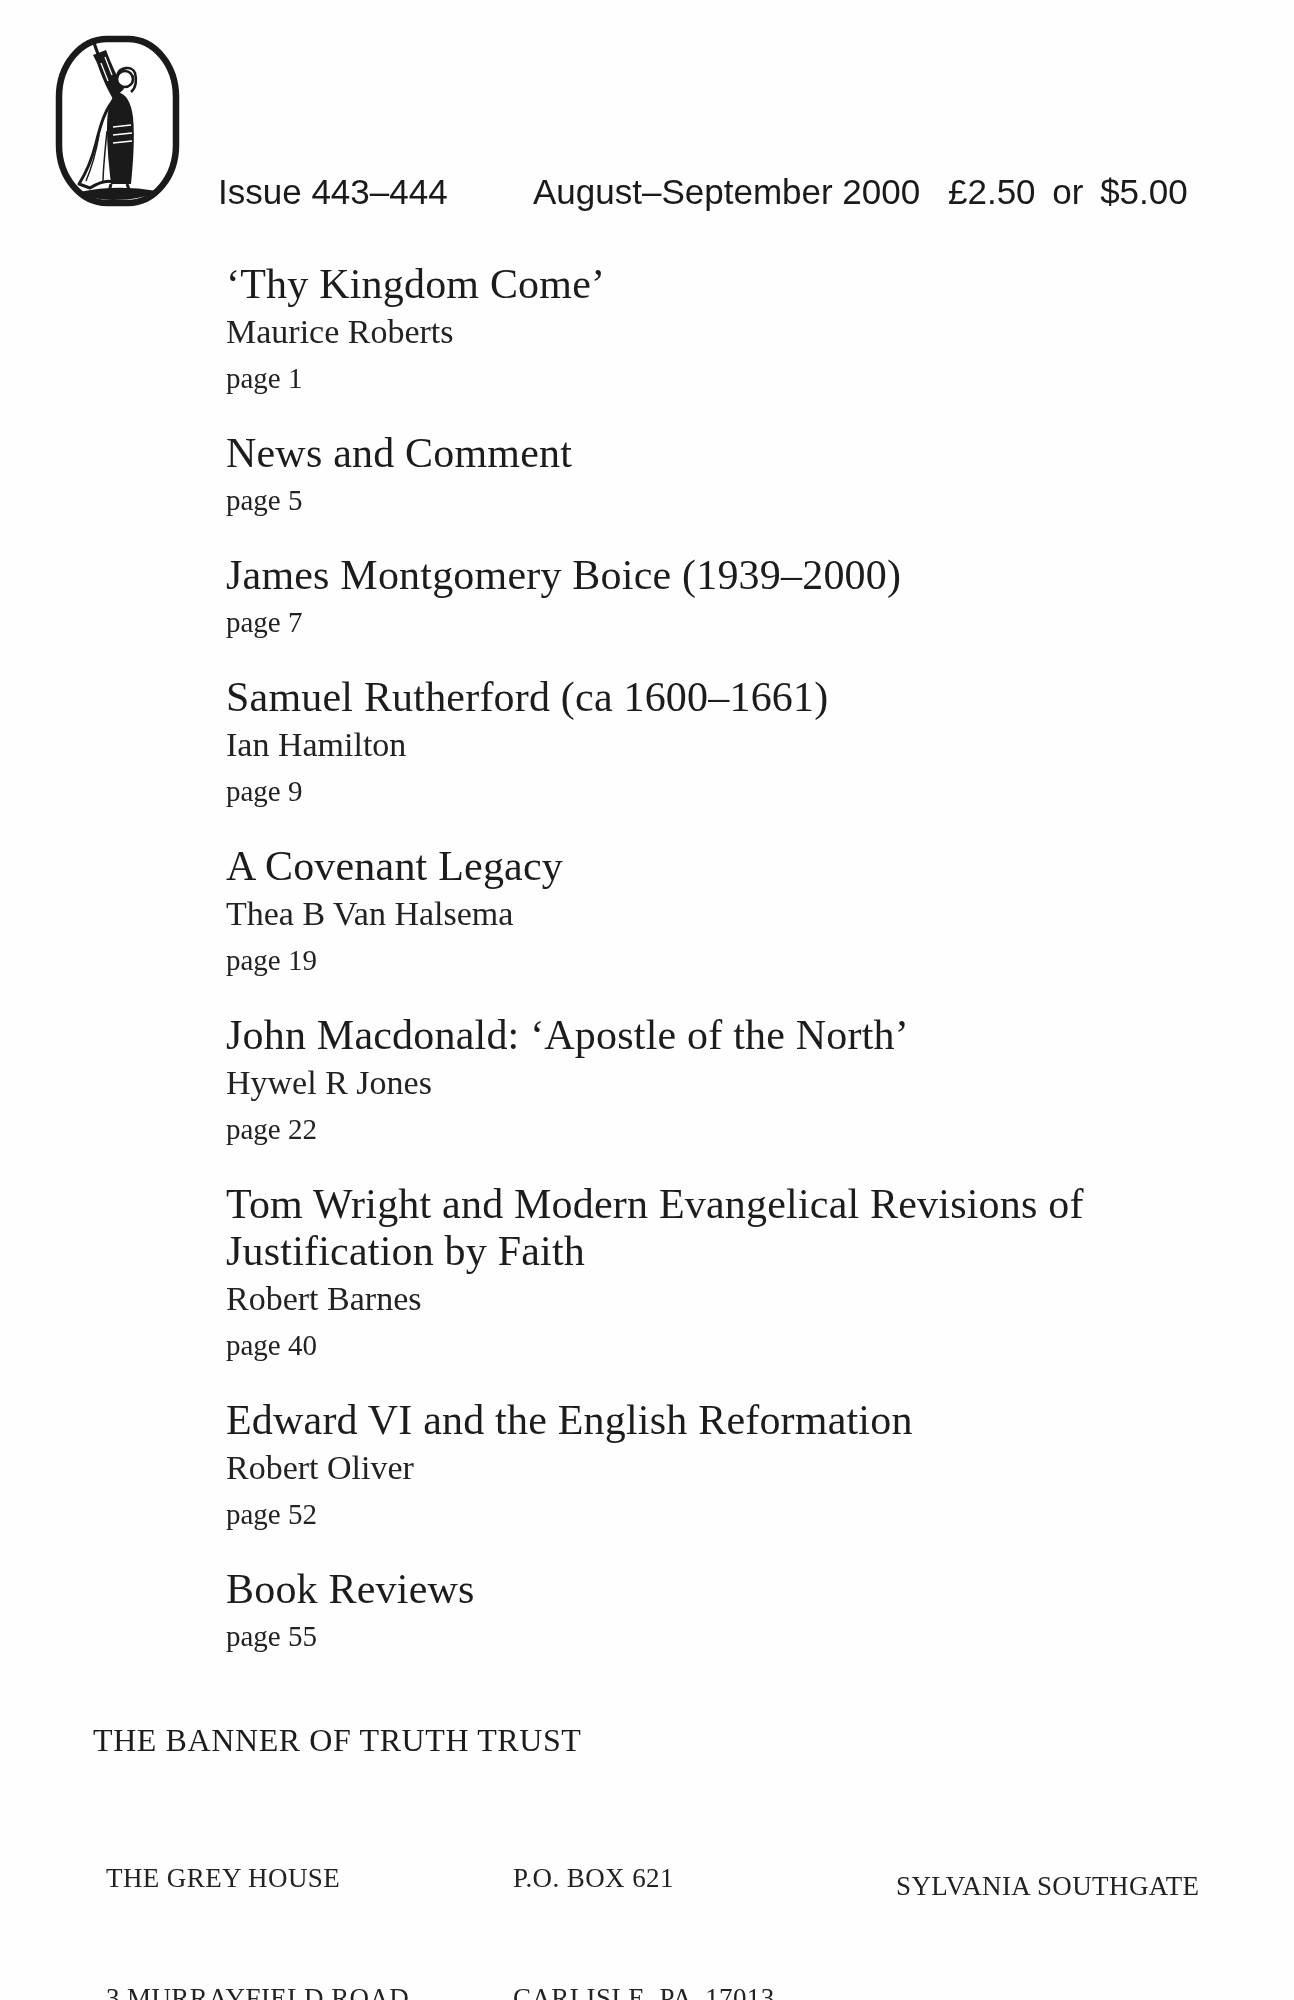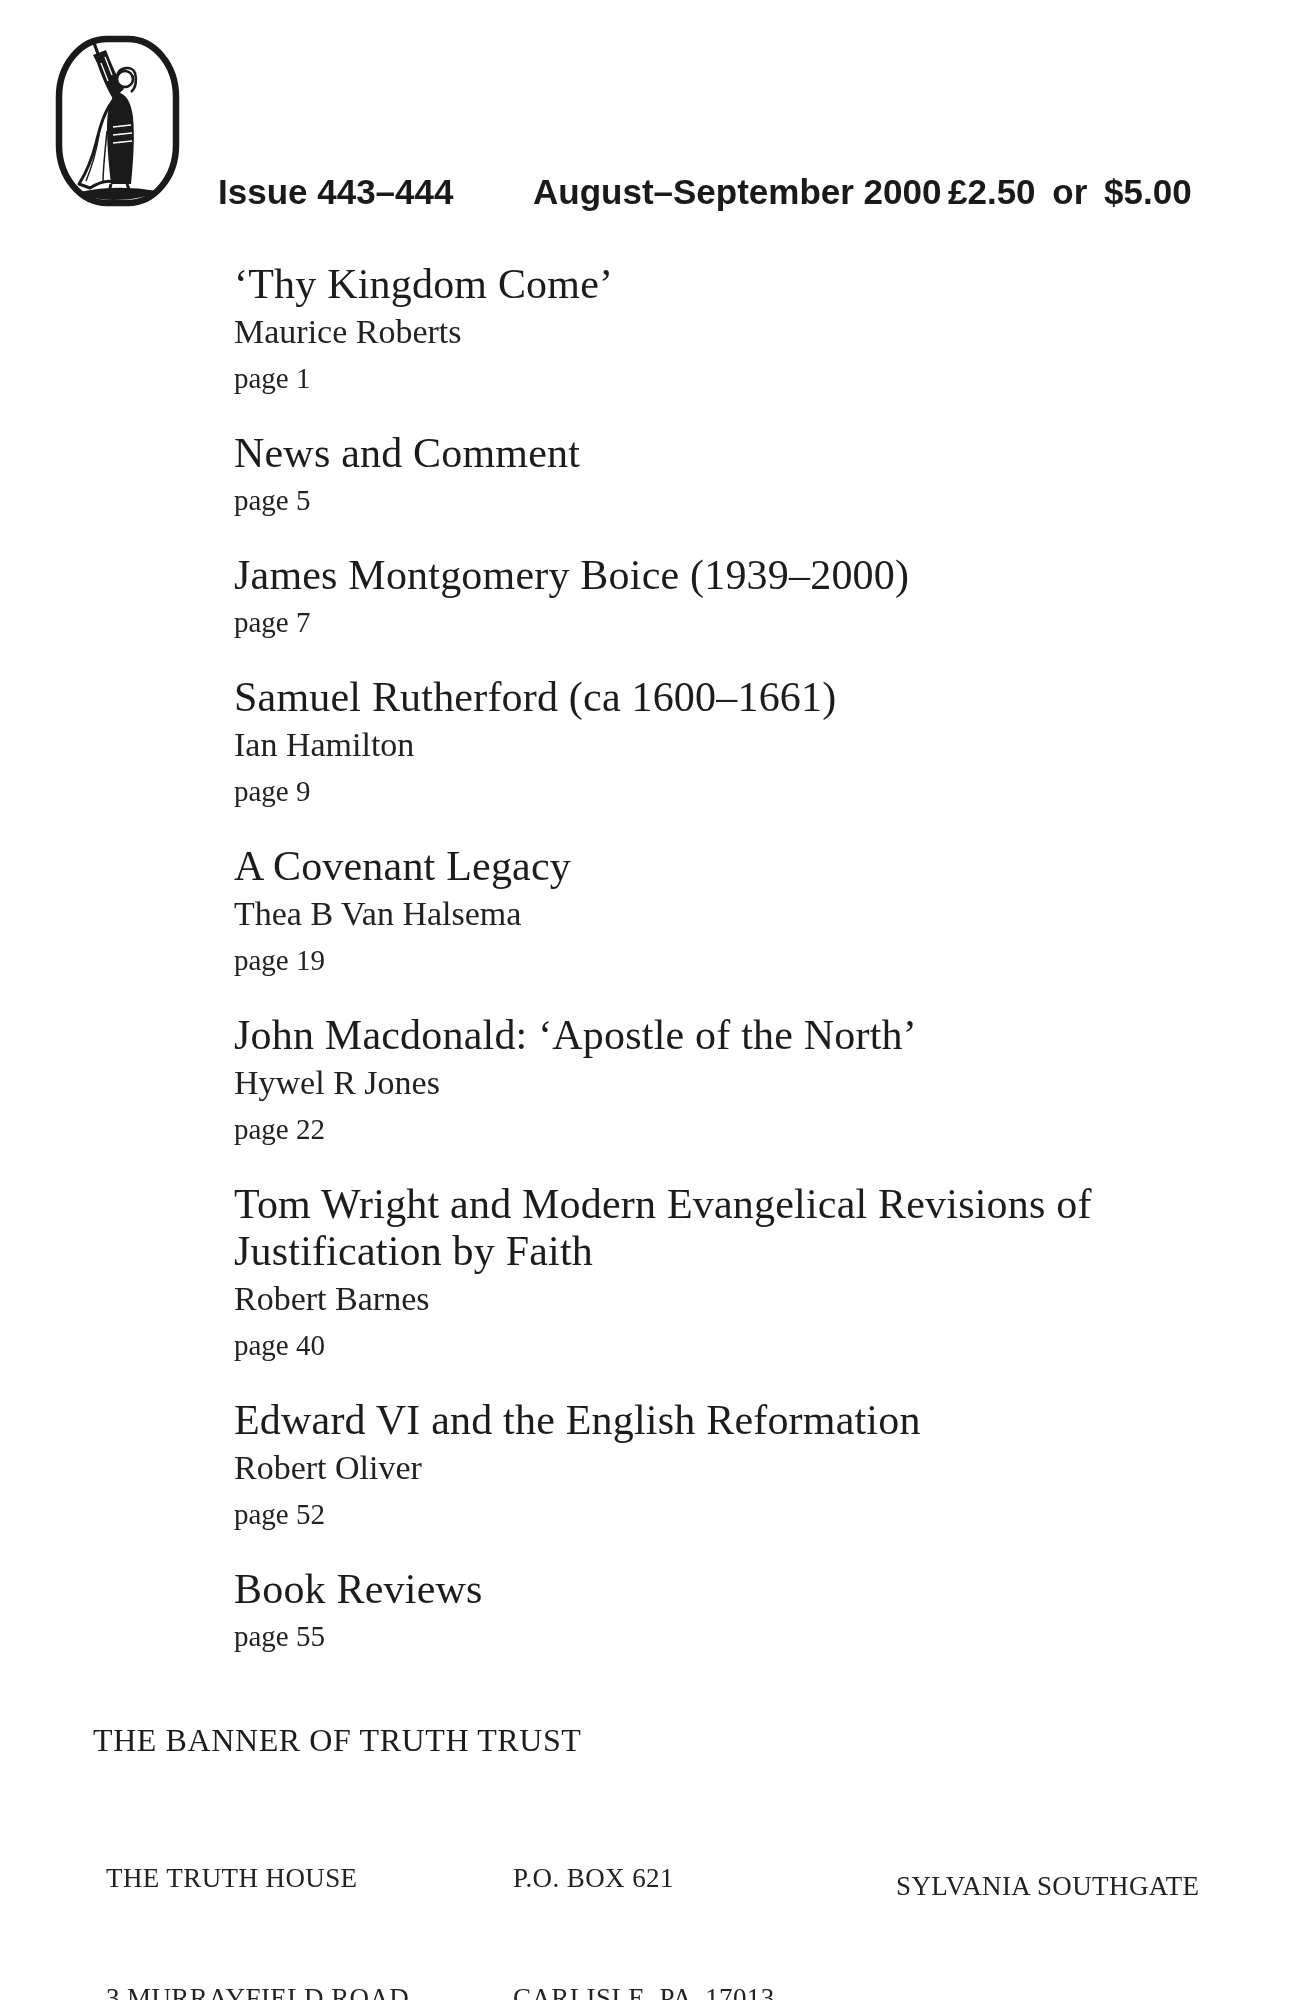--- a/index.html
+++ b/index.html
@@ -17,35 +17,35 @@
     background: #fefefe;
   }
   
   .logo {
     position: absolute; left: 55px; top: 35px;
     width: 125px; height: 172px;
   }
   .header-item {
     position: absolute; top: 174px;
     font-family: "Liberation Sans", sans-serif;
-    font-weight: 700;
+    font-weight: 400;
     font-size: 35px; line-height: 35px;
     color: #1a1a1a;
     white-space: nowrap;
   }
   .hdr-issue { left: 218px; }
   .hdr-date  { left: 517px; margin-left: 16px; }
   .hdr-price { left: 948px; word-spacing: 7px; }
 
   
   .toc {
     position: absolute; left: 222px; top: 261px;
     width: 990px;
   }
-  .article { margin: 0 0 28px 12px; }
+  .article { margin: 0 0 28px 4px; }
   .article .title {
     font-size: 42px; line-height: 47px;
     letter-spacing: 0.2px;
     white-space: pre-line;
     color: #1c1c1c;
   }
   .article .author {
     font-size: 34px; line-height: 47px;
     color: #222;
   }
@@ -159,21 +159,21 @@
     <div class="article">
       <div class="title">Book Reviews</div>
       <div class="page-ref">page 55</div>
     </div>
 
   </div>
 
   <div class="footer-org">THE BANNER OF TRUTH TRUST</div>
 
   <div class="addr addr-uk">
-    <div class="addr-line">THE TRUTH HOUSE</div>
+    <div class="addr-line">THE GREY HOUSE</div>
     <div class="addr-line">3 MURRAYFIELD ROAD</div>
     
     
   </div>
 
   <div class="addr addr-usa">
     <div class="addr-line">P.O. BOX 621</div>
     <div class="addr-line">CARLISLE, PA  17013</div>
     
   </div>

